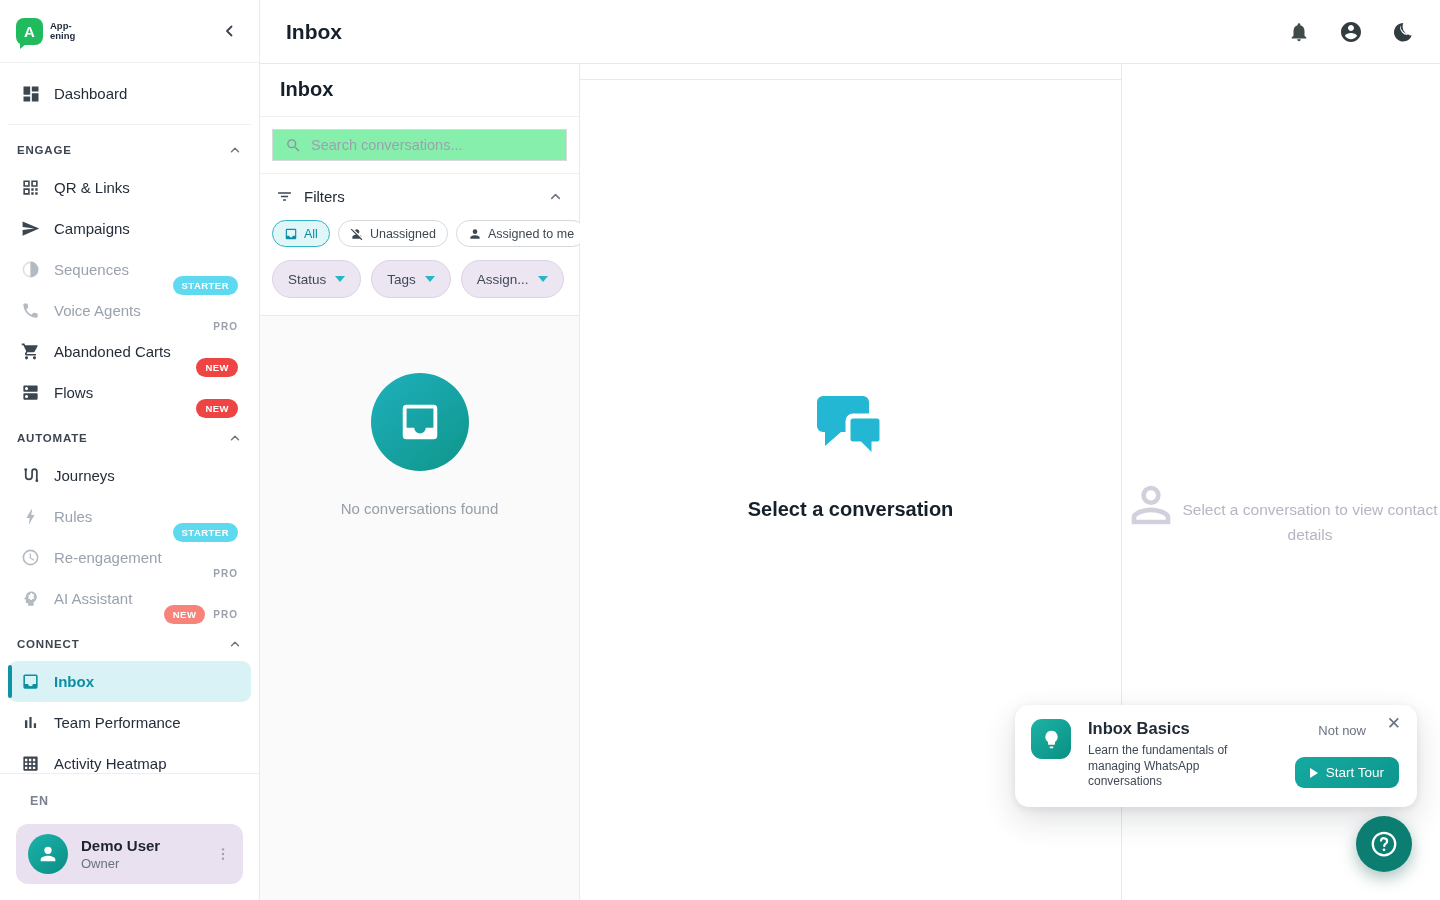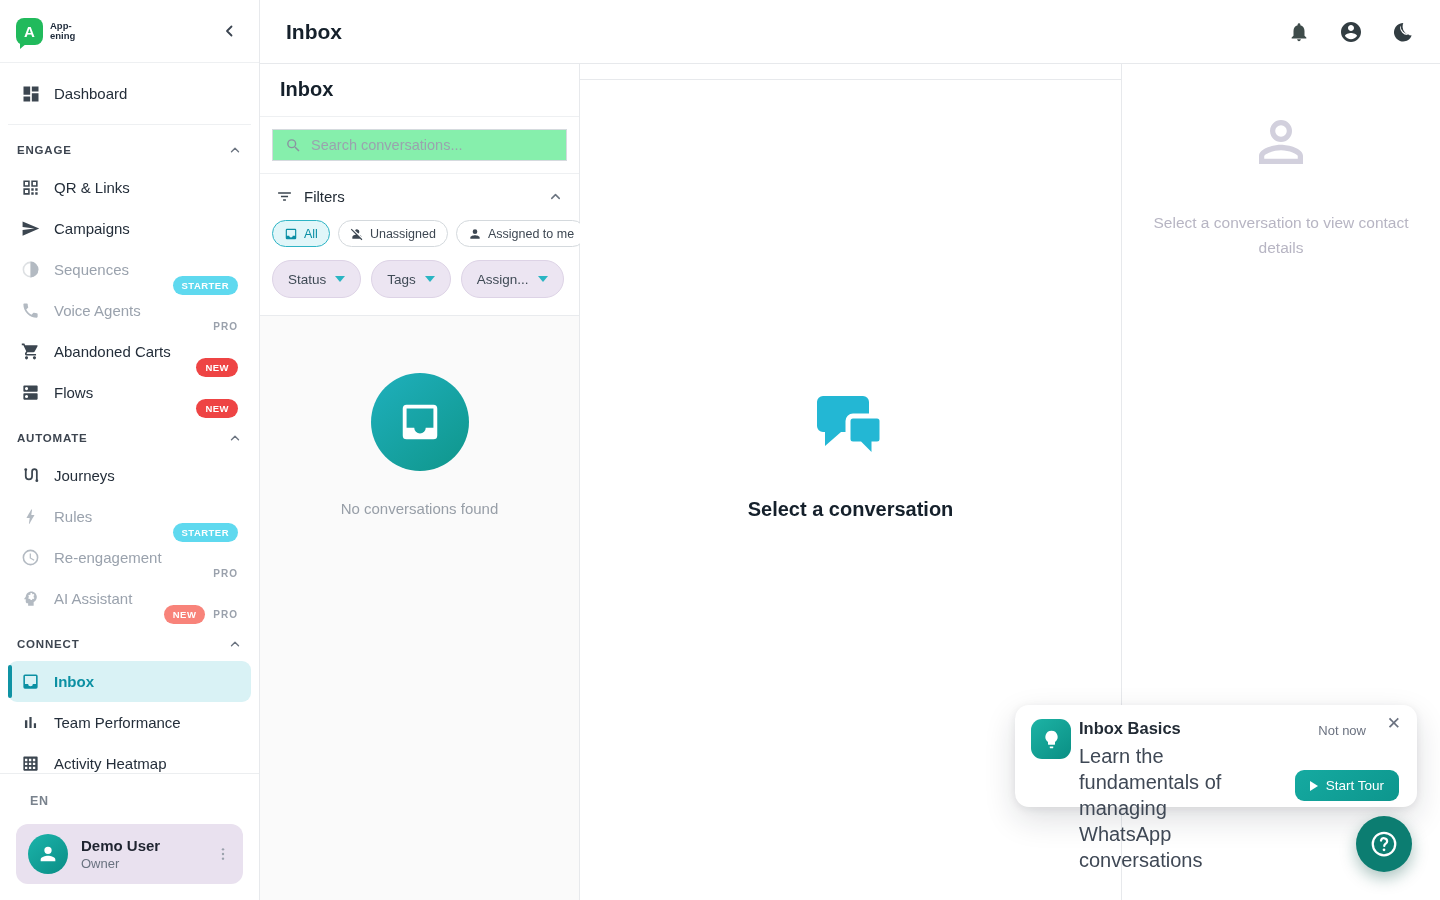--- a/index.html
+++ b/index.html
@@ -109,40 +109,40 @@
   .main-panel { flex:1; display:flex; flex-direction:column; background:#fff; }
   .main-strip { height:16px; border-bottom:1px solid #e7e9ec; }
   .main-empty { flex:1; display:flex; flex-direction:column; align-items:center;
     justify-content:center; padding-bottom:70px; }
   .me-title { font-size:20px; font-weight:bold; color:#15202b; margin-top:30px; }
   .me-sub { font-size:15px; color:#4a5460; width:270px; text-align:center;
     line-height:1.45; margin-top:11px; }
 
   
   .right-panel { width:319px; min-width:319px; border-left:1px solid #e7e9ec;
-    background:#fff; display:flex; flex-direction:column; align-items:center;
+    background:#fff; display:flex; align-items:center;
     padding-top:45px; }
   .rp-icon { color:#d2d0dd; }
   .rp-text { margin-top:36px; font-size:15.5px; color:#b7b5c3; width:296px;
     text-align:center; line-height:1.6; }
 
   
   .toast { position:absolute; left:1015px; top:705px; width:402px; height:102px;
     background:#fff; border-radius:14px; box-shadow:0 12px 32px rgba(20,30,40,.14),
-    0 2px 8px rgba(20,30,40,.08); padding:14px 16px; display:flex; gap:8px; z-index:30; }
+    0 2px 8px rgba(20,30,40,.08); padding:14px 16px; display:flex; gap:17px; z-index:30; }
   .toast-tile { width:40px; height:40px; border-radius:11px;
     background:linear-gradient(140deg,#1db3a5,#0a8f84); display:flex;
     align-items:center; justify-content:center; color:#fff; flex:0 0 40px; }
   .toast-title { font-size:16.5px; font-weight:bold; color:#222b35; }
-  .toast-body { font-size:20px; color:#3f4855; line-height:1.3; margin-top:5px; width:176px; }
+  .toast-body { font-size:12px; color:#3f4855; line-height:1.3; margin-top:5px; width:176px; }
   .toast-notnow { position:absolute; top:18px; right:51px; font-size:13px;
     color:#6b7280; cursor:pointer; }
   .toast-close { position:absolute; top:10px; right:16px; color:#6b7280;
     font-size:17px; cursor:pointer; line-height:1; }
-  .toast-cta { position:absolute; top:65px; right:18px; height:31px;
+  .toast-cta { position:absolute; top:52px; right:18px; height:31px;
     background:linear-gradient(140deg,#15aaa1,#0d968d); color:#fff; border:none;
     border-radius:9px; font-size:13.5px; font-family:"Liberation Sans",sans-serif;
     display:flex; align-items:center; gap:8px; padding:0 15px; cursor:pointer; }
   .play-tri { width:0; height:0; border-top:5px solid transparent;
     border-bottom:5px solid transparent; border-left:8px solid #fff; }
 
   
   .help-btn { position:absolute; right:28px; bottom:28px; width:56px; height:56px;
     border-radius:50%; background:#0c7d71; box-shadow:0 6px 16px rgba(10,80,70,.35);
     display:flex; align-items:center; justify-content:center; color:#fff;

